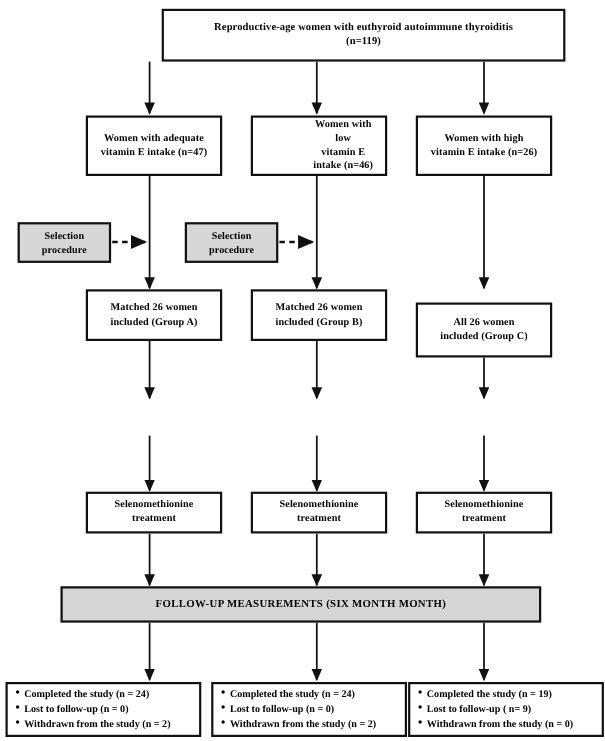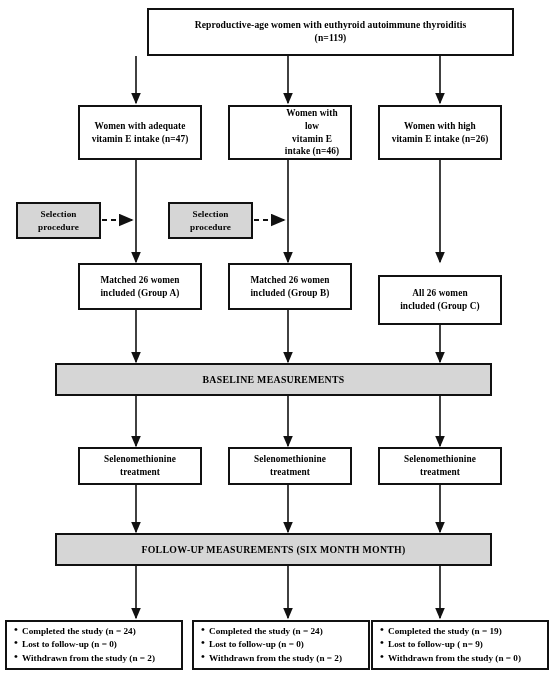--- a/index.html
+++ b/index.html
@@ -165,23 +165,20 @@
   </div>
   <div class="box f13" style="left:228px; top:263px; width:124px; height:47px;">
     <span class="txt">Matched 26 women
 included (Group B)</span>
   </div>
   <div class="box f13" style="left:378px; top:275px; width:124px; height:50px;">
     <span class="txt">All 26 women
 included (Group C)</span>
   </div>
 
-  <div class="bar f-bar" style="left:55px; top:363px; width:437px; height:33px;">
-    <span>BASELINE MEASUREMENTS</span>
-  </div>
 
   <div class="box f13" style="left:78px; top:447px; width:124px; height:38px;">
     <span class="txt">Selenomethionine
 treatment</span>
   </div>
   <div class="box f13" style="left:228px; top:447px; width:124px; height:38px;">
     <span class="txt">Selenomethionine
 treatment</span>
   </div>
   <div class="box f13" style="left:378px; top:447px; width:124px; height:38px;">

